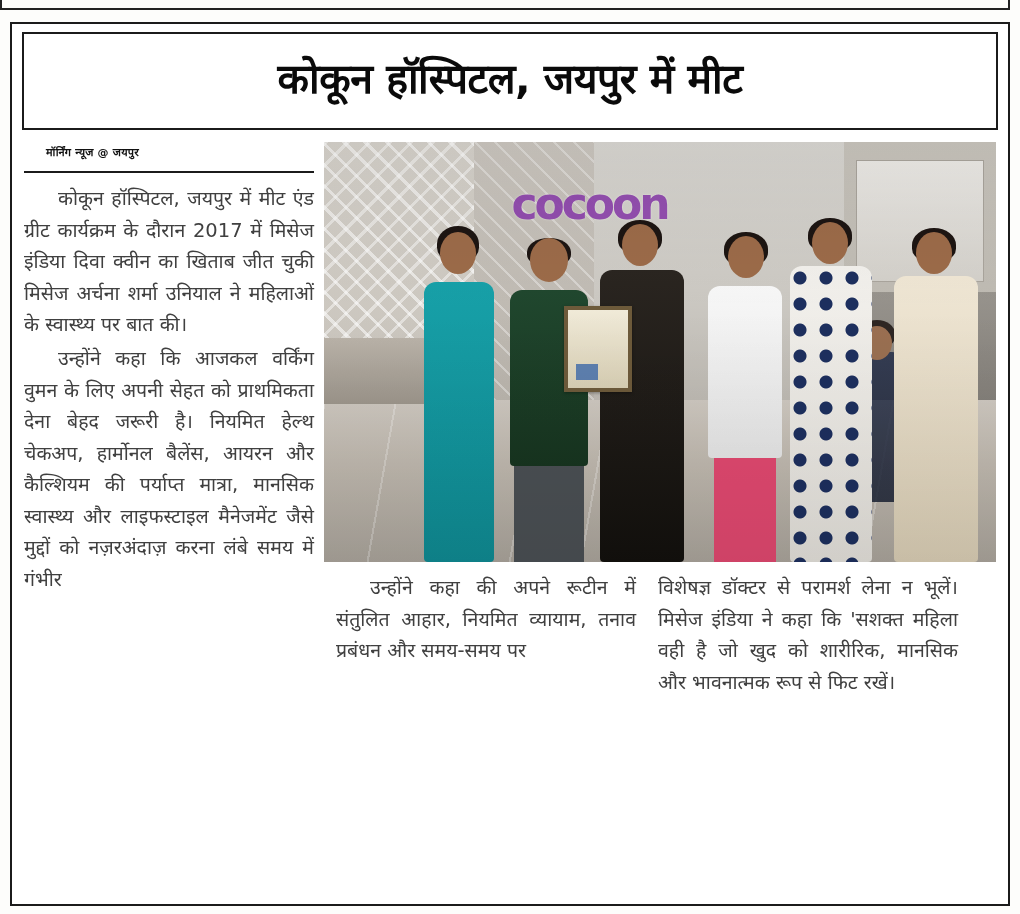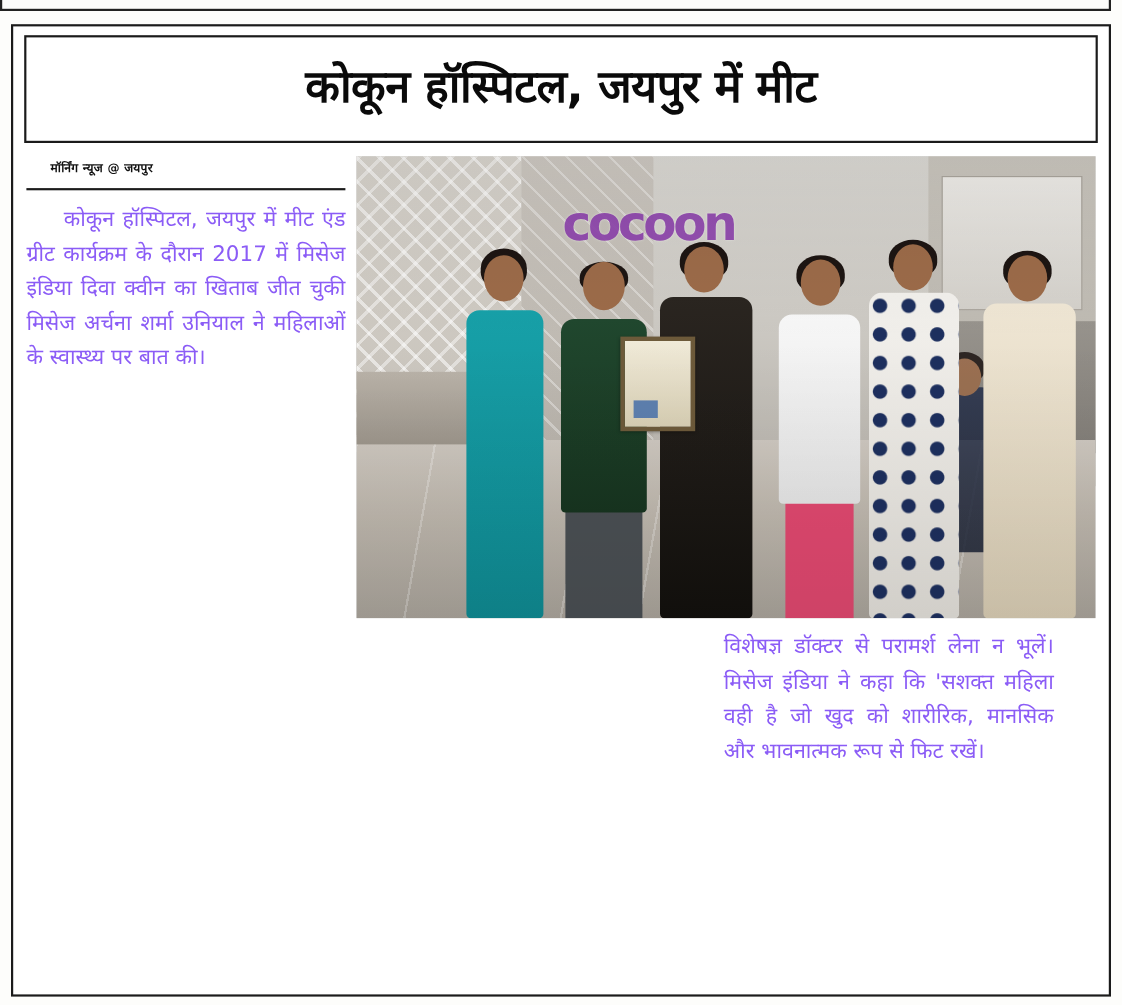--- a/index.html
+++ b/index.html
@@ -87,21 +87,21 @@
     margin: 12px 0 10px 0;
     width: 100%;
   }
   .para {
     font-family: "DejaVu Sans", sans-serif;
     font-size: 19.5px;
     line-height: 1.62;
     text-align: justify;
     text-justify: inter-word;
     margin: 0 0 2px 0;
-    color: #8b5cf6;
+    color: #404040;
   }
   .para.indent { text-indent: 34px; }
 
   .photo {
     position: absolute;
     left: 302px;
     top: 0;
     width: 672px;
     height: 420px;
     overflow: hidden;
@@ -255,20 +255,21 @@
         <span>कोकून हॉस्पिटल, जयपुर में मीट</span>
       </h1>
     </div>
 
     <div class="body-area">
 
       <div class="col-left">
         <div class="byline">मॉर्निंग न्यूज @ जयपुर</div>
         <div class="byline-rule"></div>
         <p class="para indent">कोकून हॉस्पिटल, जयपुर में मीट एंड ग्रीट कार्यक्रम के दौरान 2017 में मिसेज इंडिया दिवा क्वीन का खिताब जीत चुकी मिसेज अर्चना शर्मा उनियाल ने महिलाओं के स्वास्थ्य पर बात की।</p>
+        <p class="para indent">उन्होंने कहा कि आजकल वर्किंग वुमन के लिए अपनी सेहत को प्राथमिकता देना बेहद जरूरी है। नियमित हेल्थ चेकअप, हार्मोनल बैलेंस, आयरन और कैल्शियम की पर्याप्त मात्रा, मानसिक स्वास्थ्य और लाइफस्टाइल मैनेजमेंट जैसे मुद्दों को नज़रअंदाज़ करना लंबे समय में गंभीर</p>
       </div>
 
       <div class="photo">
         <div class="ph-wallA"></div>
         <div class="ph-pattern"></div>
         <div class="ph-pattern2"></div>
         <div class="ph-rightwall">
           <div class="win"></div>
         </div>
         <div class="ph-deskrow"></div>
@@ -313,20 +314,21 @@
           <div class="p-body"></div>
             <div class="p-hair"></div>
             <div class="p-head"></div>
         </div>
         <div class="photo-shade"></div>
       </div>
 
       <div class="bottom-cols">
         <div class="bcol first"></div>
         <div class="bcol">
+          <p class="para indent">उन्होंने कहा की अपने रूटीन में संतुलित आहार, नियमित व्यायाम, तनाव प्रबंधन और समय-समय पर</p>
         </div>
         <div class="bcol">
           <p class="para">विशेषज्ञ डॉक्टर से परामर्श लेना न भूलें। मिसेज इंडिया ने कहा कि 'सशक्त महिला वही है जो खुद को शारीरिक, मानसिक और भावनात्मक रूप से फिट रखें।</p>
         </div>
       </div>
 
     </div>
   </div>
 </div>
 

